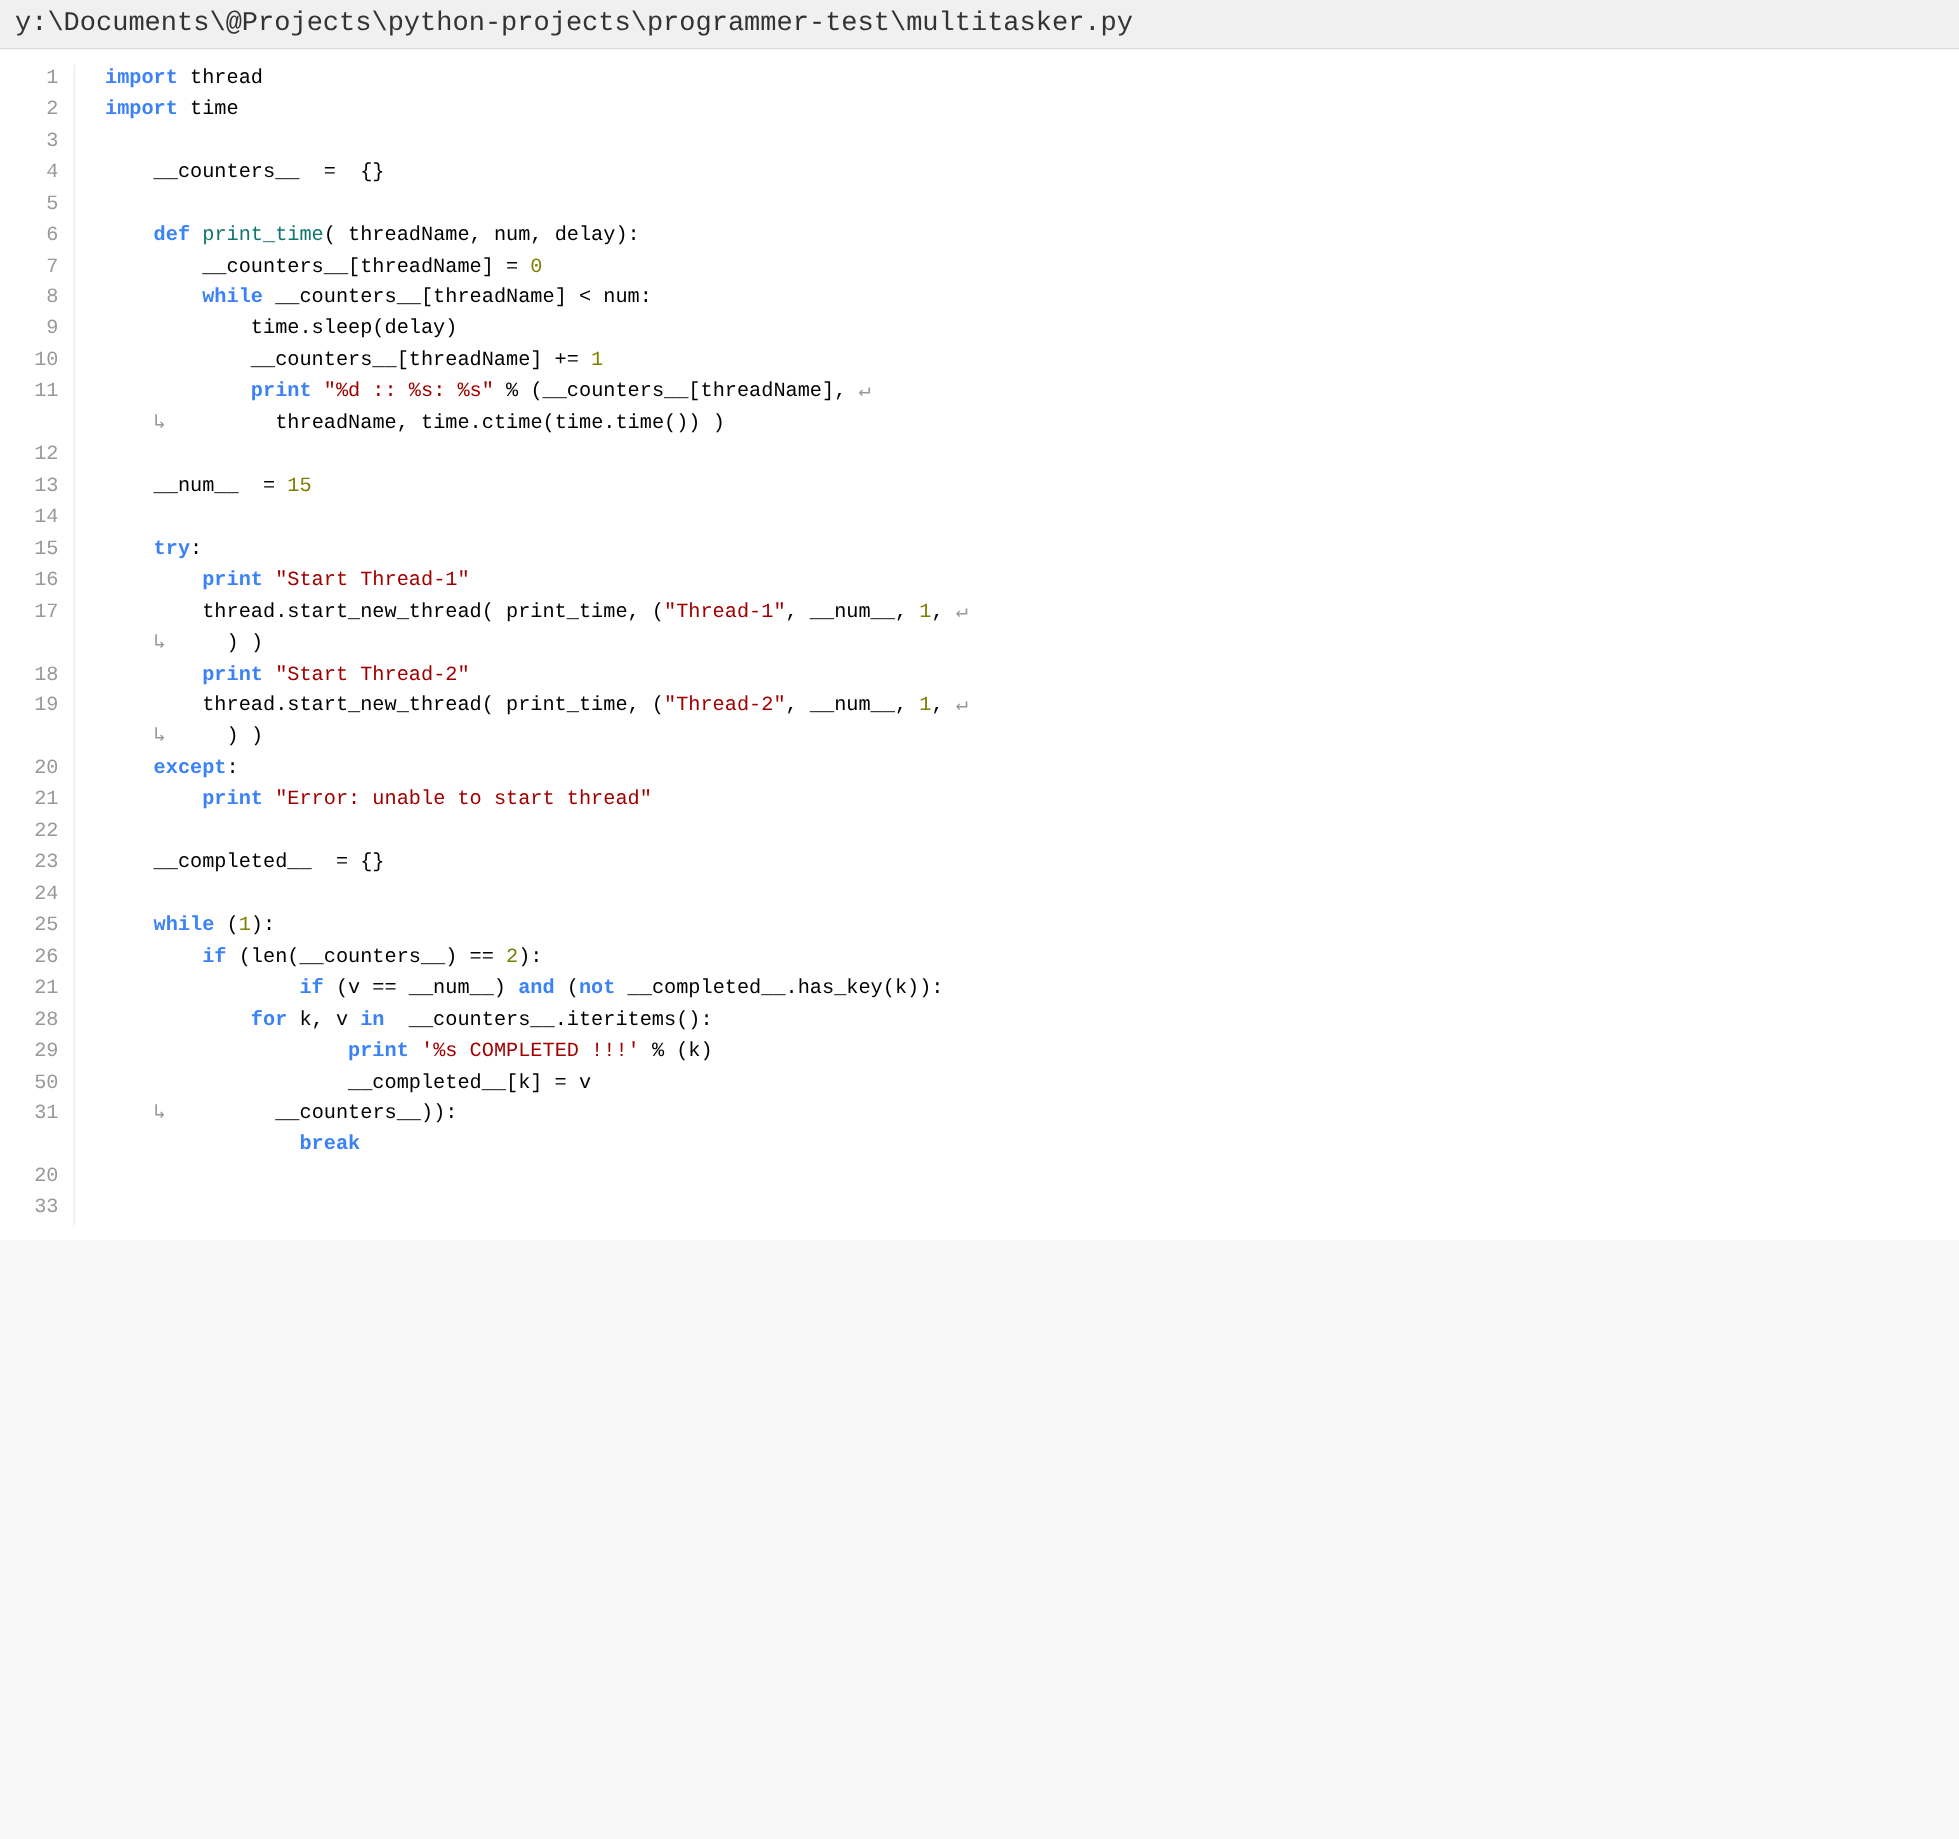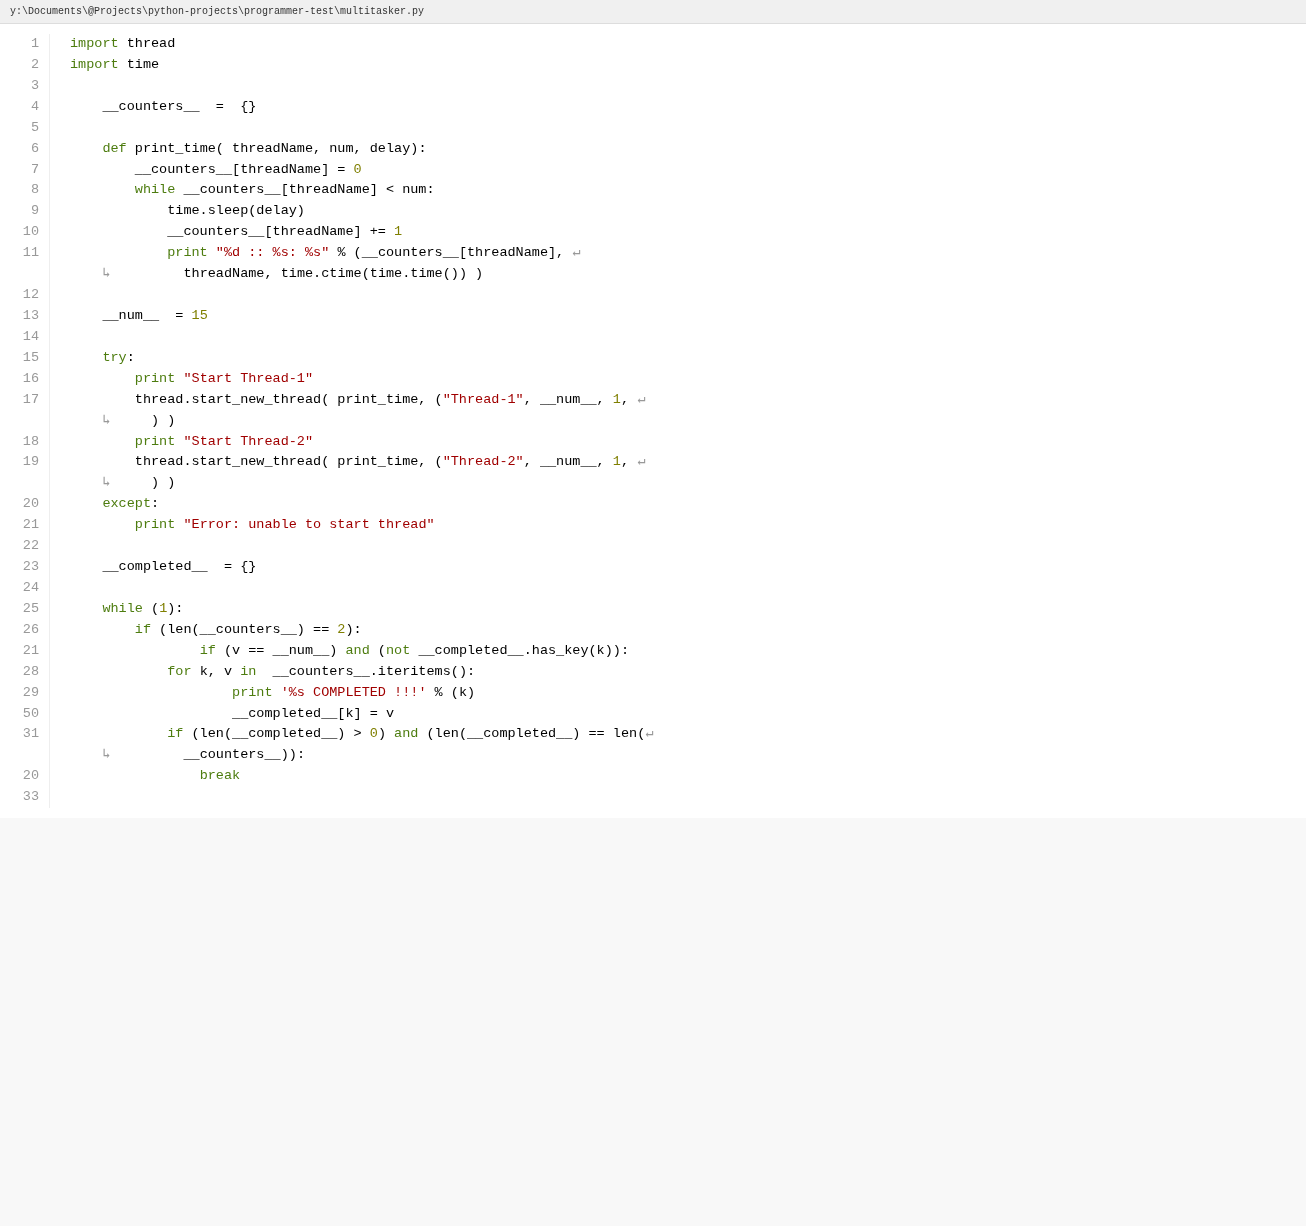--- a/index.html
+++ b/index.html
@@ -4,21 +4,21 @@
   <style>
     * { margin: 0; padding: 0; box-sizing: border-box; }
     body {
       background: #f8f8f8;
       font-family: 'Courier New', Courier, monospace;
       font-size: 14px;
       color: #000;
     }
     .file-path {
       padding: 6px 10px;
-      font-size: 10px;
+      font-size: 18px;
       color: #333;
       background: #f0f0f0;
       border-bottom: 1px solid #ddd;
     }
     .code-container {
       display: flex;
       padding: 10px 0;
       background: #fff;
     }
     .line-numbers {
@@ -36,26 +36,26 @@
     .code-lines {
       padding: 0 20px;
       flex: 1;
     }
     .code-line {
       line-height: 1.55;
       white-space: pre;
       font-size: 13.5px;
     }
     
-    .kw { color: #4d7c0f; font-weight: normal; } 
+    .kw { color: #3b82f6; font-weight: bold; } 
     .str { color: #a00000; } 
     .num { color: #7f7f00; }
     .op { color: #000; }
     .continuation { color: #999; }
-    .func-name { color: #000000; font-weight: normal; }
+    .func-name { color: #0f766e; font-weight: normal; }
   </style>
 </head>
 <body>
 
 <div>
   <div class="file-path">y:\Documents\@Projects\python-projects\programmer-test\multitasker.py</div>
 </div>
 
 <div class="code-container">
   <div class="line-numbers">
@@ -159,21 +159,20 @@
     <div class="code-line">        <span class="kw">if</span> (len(__counters__) == <span class="num">2</span>):</div>
 
     <div class="code-line">                <span class="kw">if</span> (v == __num__) <span class="kw">and</span> (<span class="kw">not</span> __completed__.has_key(k)):</div>
 
     <div class="code-line">            <span class="kw">for</span> k, v <span class="kw">in</span>  __counters__.iteritems():</div>
 
     <div class="code-line">                    <span class="kw">print</span> <span class="str">'%s COMPLETED !!!'</span> <span class="op">%</span> (k)</div>
 
     <div class="code-line">                    __completed__[k] = v</div>
 
-    <div class="code-line">            <span class="kw">if</span> (len(__completed__) &gt; <span class="num">0</span>) <span class="kw">and</span> (len(__completed__) == len(<span class="continuation">↵</span></div>
 
     <div class="code-line">    <span class="continuation">↳</span>         __counters__)):</div>
 
     <div class="code-line">                <span class="kw">break</span></div>
 
     <div class="code-line">&nbsp;</div>
 
   </div>
 </div>
 

